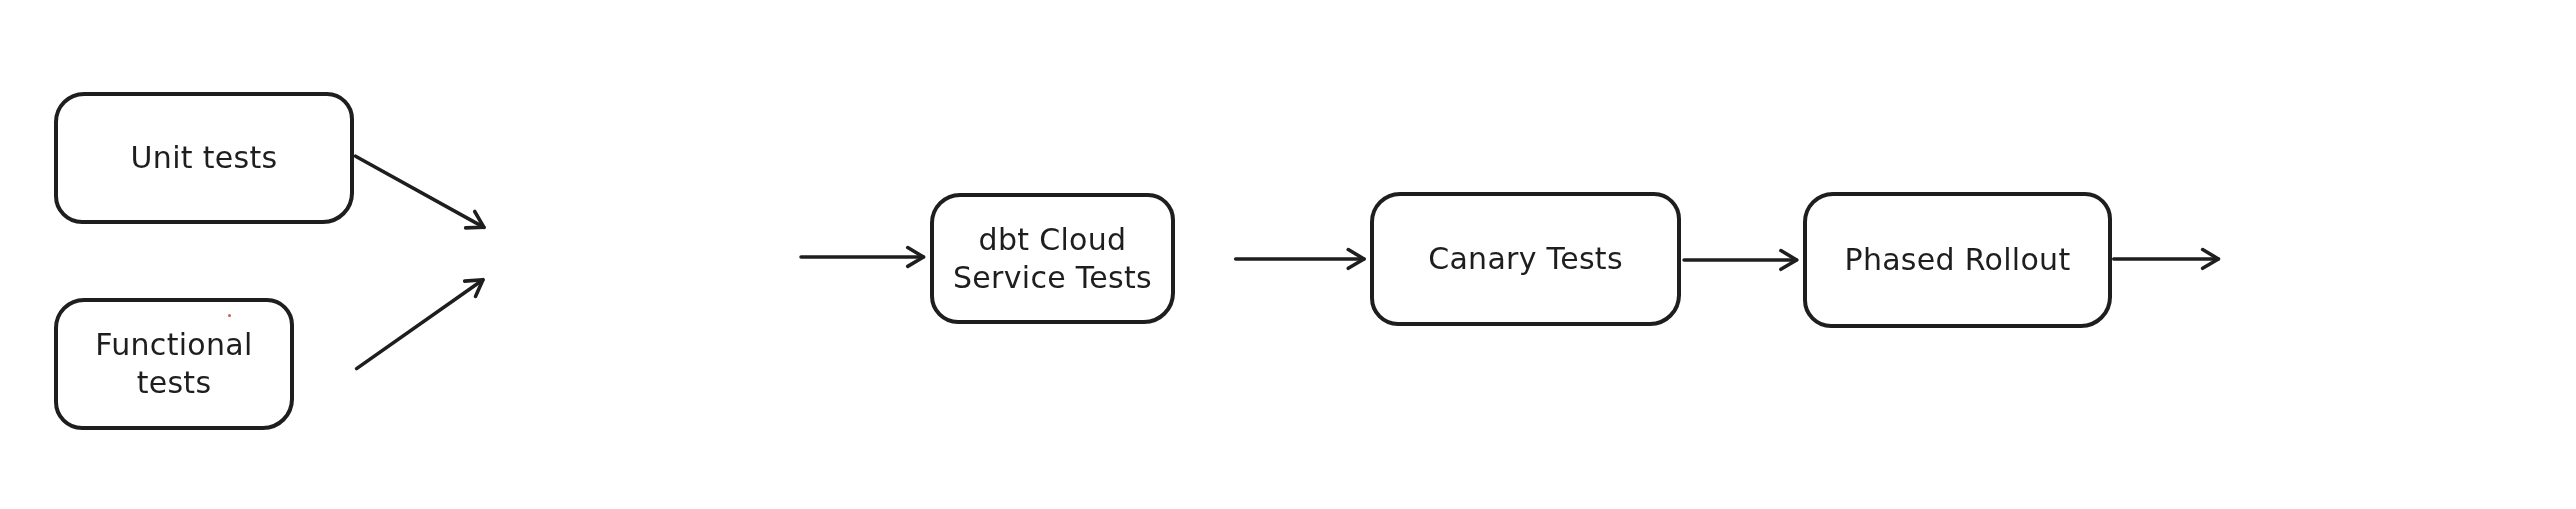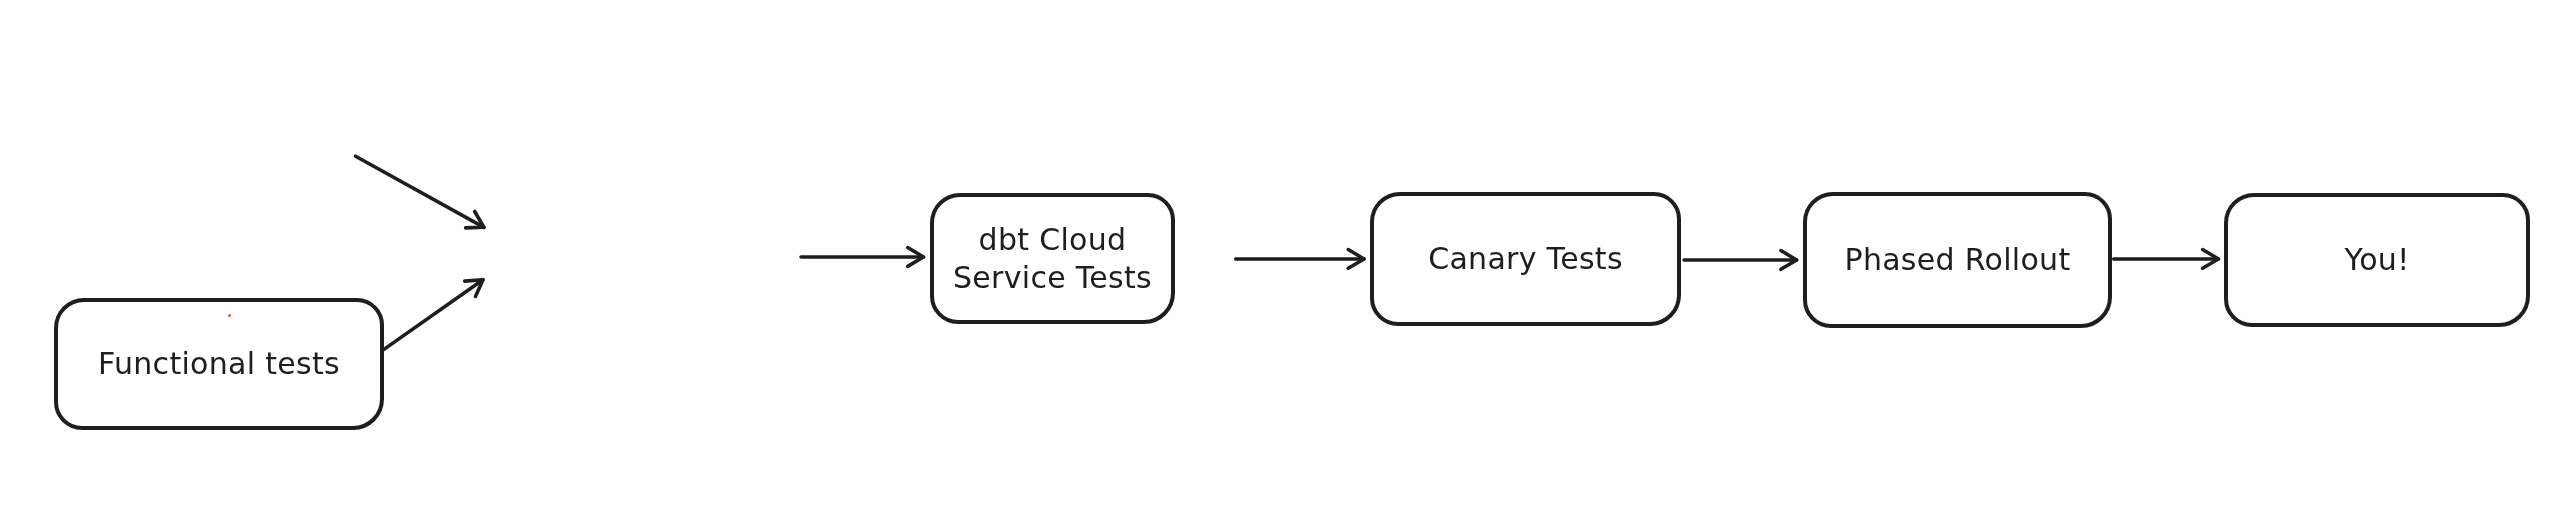--- a/index.html
+++ b/index.html
@@ -68,39 +68,39 @@
     </defs>
 
     <line class="edge" x1="360" y1="158" x2="490" y2="230" marker-end="url(#ah)"></line>
     <line class="edge" x1="361" y1="373" x2="489" y2="283" marker-end="url(#ah)"></line>
     <line class="edge" x1="811" y1="260" x2="935" y2="260" marker-end="url(#ah)"></line>
     <line class="edge" x1="1251" y1="262" x2="1381" y2="262" marker-end="url(#ah)"></line>
     <line class="edge" x1="1705" y1="263" x2="1819" y2="263" marker-end="url(#ah)"></line>
     <line class="edge" x1="2140" y1="262" x2="2246" y2="262" marker-end="url(#ah)"></line>
   </svg>
 
+  <div class="node" style="left:54px; top:92px; width:300px; height:132px;">
+    <span class="node-label">Unit tests</span>
+  </div>
 
-  <div class="node" style="left:54px; top:298px; width:330px; height:132px;">
+  <div class="node" style="left:54px; top:298px; width:240px; height:132px;">
     <span class="node-label">Functional tests</span>
   </div>
 
 
   <div class="node" style="left:930px; top:193px; width:245px; height:131px;">
     <span class="node-label">dbt Cloud
 Service Tests</span>
   </div>
 
   <div class="node" style="left:1370px; top:192px; width:311px; height:134px;">
     <span class="node-label">Canary Tests</span>
   </div>
 
   <div class="node" style="left:1803px; top:192px; width:309px; height:136px;">
     <span class="node-label">Phased Rollout</span>
   </div>
 
-  <div class="node" style="left:2224px; top:193px; width:306px; height:134px;">
-    <span class="node-label">You!</span>
-  </div>
 
   <div class="speck" style="left:228px; top:314px;"></div>
 
 </div>
 
 
 </body></html>

